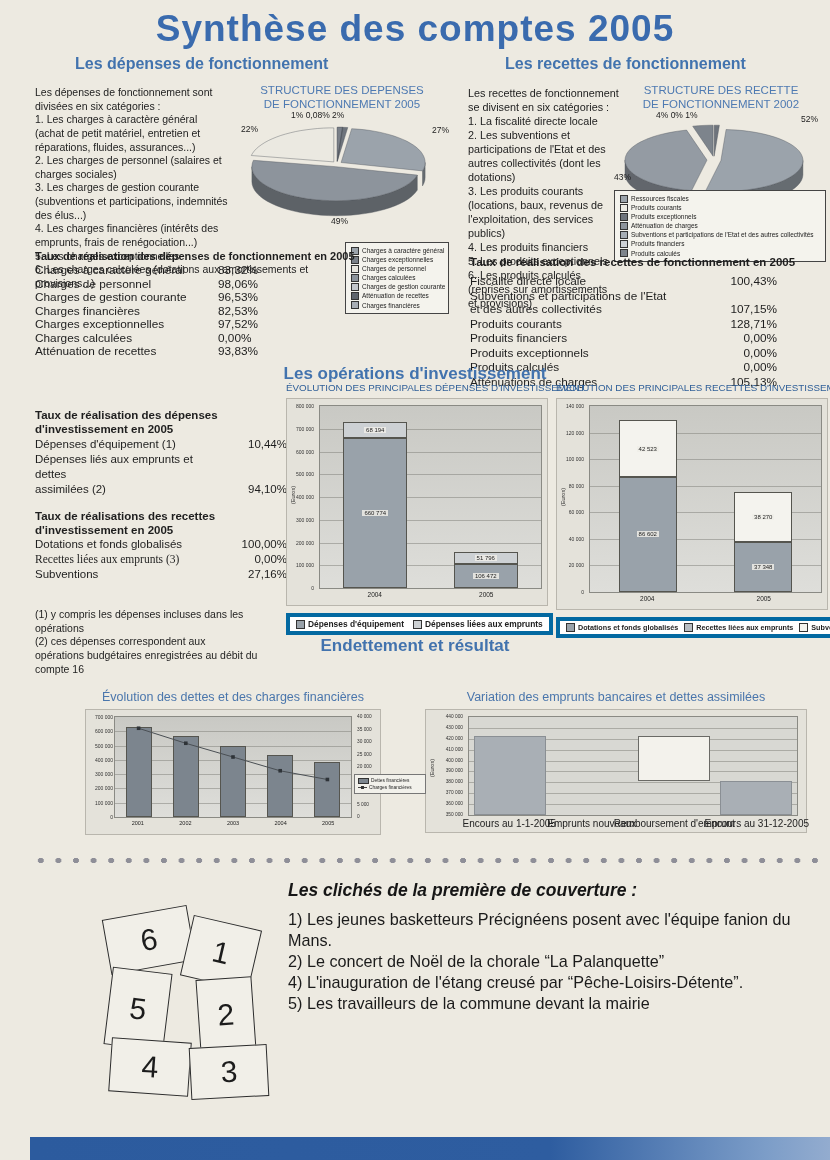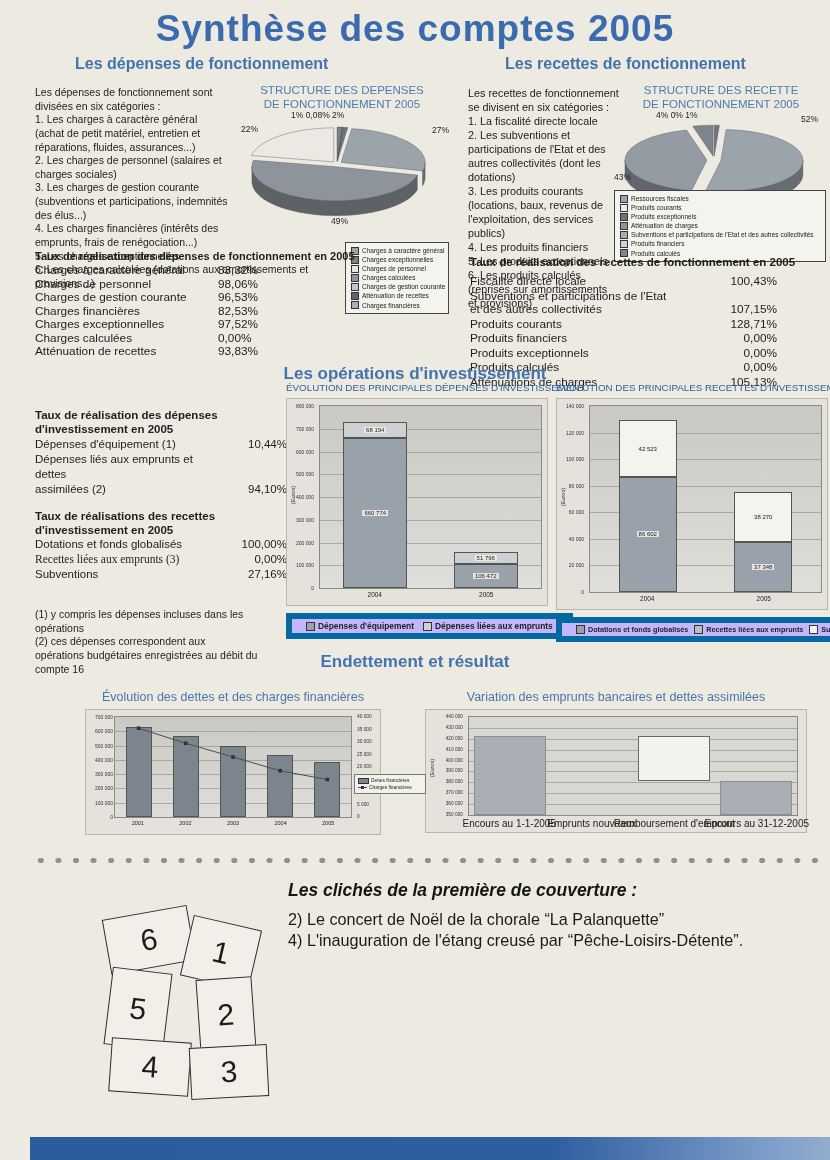--- a/index.html
+++ b/index.html
@@ -48,21 +48,21 @@
   #tbl-dep .rt-row{font-size:11.8px;line-height:1.15;}
   #tbl-rec .rt-row{font-size:11.8px;line-height:1.15;margin-bottom:1px;}
   #tbl-dep .rt-lbl{width:152px;flex:none;}
   #tbl-rec .rt-lbl{width:210px;flex:none;}
   .rt-val{white-space:nowrap;padding-left:31px;}
   #tbl-rec .rt-val{width:66px;text-align:right;}
 
   .center-head{position:absolute;left:0;width:100%;text-align:center;
     font-size:17px;font-weight:bold;color:#4273ae;}
   #head-inv{top:364px;}
-  #head-end{top:652px;}
+  #head-end{top:636px;}
 
   
   #inv-left{position:absolute;left:35px;top:396px;width:252px;}
   .blk-title{font-weight:bold;font-size:11.5px;line-height:1.25;margin-top:12px;}
   .blk .rt-row{font-size:11.5px;line-height:1.3;}
   .blk .rt-lbl{flex:1;}
   .blk .rt-val{width:56px;text-align:right;}
   .notes{font-size:10.5px;line-height:1.3;margin-top:26px;}
   #note3{position:absolute;left:43px;top:630px;width:720px;font-size:10.5px;white-space:nowrap;}
 
@@ -76,22 +76,22 @@
   .bc-plot{position:absolute;left:32px;right:5px;top:6px;bottom:16px;
     border:1px solid #8a8a84;background:linear-gradient(180deg,#c9c9c4,#dededa);}
   .bc-grid{position:absolute;left:0;right:0;height:1px;background:rgba(125,125,120,.5);}
   .bc-seg{position:absolute;border:1px solid #55554f;box-sizing:border-box;
     display:flex;align-items:center;justify-content:center;}
   .bc-vlab{font-size:6px;background:rgba(238,237,231,.85);padding:0 2px;white-space:nowrap;}
   .bc-zlab{position:absolute;transform:translateX(-50%);font-size:6px;
     background:rgba(238,237,231,.9);padding:0 2px;}
   .bc-xlabels{position:absolute;left:32px;right:5px;bottom:0;height:14px;}
   .bc-xl{position:absolute;transform:translateX(-50%);font-size:6.5px;color:#222;white-space:nowrap;}
-  .bc-legend{margin:7px auto 0;border:6px solid #0369a1;background:#c4b5fd;display:flex;
-    justify-content:center;align-items:center;padding:2px 14px;width:fit-content;font-weight:bold;}
+  .bc-legend{margin:7px auto 0;border:4px solid #0369a1;background:#ffffff;display:flex;
+    justify-content:center;align-items:center;padding:2px 6px;width:fit-content;font-weight:bold;}
   .lg-item{display:flex;align-items:center;white-space:nowrap;}
   .lg-sw{width:7px;height:7px;border:1px solid #333;margin-right:3px;flex:none;}
 
   #chart-a{left:286px;top:382px;width:262px;}
   #chart-a .bc-title{font-size:9.8px;}
   #chart-a .bc-frame{height:208px;}
   #chart-a .bc-legend{font-size:8.4px;gap:9px;}
   #chart-b{left:556px;top:382px;width:272px;}
   #chart-b .bc-title{font-size:9.8px;}
   #chart-b .bc-frame{height:212px;}
@@ -232,21 +232,21 @@
         </div>
         <div class="pl-item">
           <span class="pl-sw" style="background: rgb(168, 174, 181);"></span>
           <span>Charges financières</span>
         </div>
       </div>
   </div>
 
   <div class="pchart" id="pie-rec">
     <div class="p-title" data-bind="chart_data.1.title">STRUCTURE DES RECETTE
-DE FONCTIONNEMENT 2005</div>
+DE FONCTIONNEMENT 2002</div>
     <div class="p-canvas">
       <svg width="214" height="100" viewBox="0 0 214 100">
           <path d="M188.9,42.5 L188.9,42.5 L188.6,45.2 L187.7,47.9 L186.2,50.5 L184.0,53.1 L181.3,55.6 L178.0,58.0 L174.1,60.3 L169.8,62.4 L164.9,64.4 L159.7,66.2 L154.0,67.9 L147.9,69.3 L141.6,70.6 L135.0,71.6 L128.2,72.4 L121.2,73.0 L114.1,73.4 L106.9,73.5 L99.8,73.4 L92.7,73.0 L91.6,72.9 L91.6,86.9 L91.6,86.9 L98.7,87.3 L105.8,87.5 L113.0,87.4 L120.1,87.1 L127.1,86.5 L133.9,85.8 L140.6,84.8 L146.9,83.5 L153.0,82.1 L158.8,80.5 L164.1,78.7 L169.0,76.7 L173.5,74.6 L177.4,72.4 L180.8,70.0 L183.6,67.5 L185.8,64.9 L187.5,62.3 L188.5,59.6 L188.9,56.9 L188.9,56.5 Z" fill="rgb(102,108,113)" stroke="#4f545b" stroke-width="0.4"></path>
           <path d="M77.6,72.6 L77.6,72.6 L70.7,71.9 L63.9,71.1 L57.3,70.0 L51.0,68.7 L45.0,67.3 L39.4,65.6 L34.2,63.7 L29.5,61.7 L25.2,59.5 L21.4,57.2 L18.2,54.8 L15.6,52.3 L13.5,49.7 L12.1,47.1 L11.2,44.4 L11.0,42.1 L11.0,56.1 L11.0,56.1 L11.3,58.8 L12.2,61.5 L13.8,64.1 L15.9,66.7 L18.7,69.2 L22.0,71.6 L25.8,73.9 L30.2,76.0 L35.0,78.0 L40.3,79.9 L46.0,81.5 L52.0,83.0 L58.3,84.2 L65.0,85.3 L71.8,86.1 L77.6,86.6 Z" fill="rgb(98,102,108)" stroke="#4f545b" stroke-width="0.4"></path>
           <path d="M100.2,38.2 L100.2,7.2 L100.2,7.2 L105.4,7.2 Z" fill="#6e747c" stroke="#4f545b" stroke-width="0.4"></path>
           <path d="M106.9,42.5 L112.1,11.5 L112.1,11.5 L117.8,11.8 L123.4,12.1 L129.0,12.6 L134.5,13.3 L139.8,14.1 L144.9,15.0 L149.9,16.1 L154.7,17.3 L159.2,18.6 L163.5,20.0 L167.5,21.6 L171.2,23.2 L174.6,25.0 L177.7,26.8 L180.4,28.7 L182.8,30.7 L184.8,32.7 L186.4,34.8 L187.6,36.9 L188.4,39.0 L188.9,41.2 L188.9,43.3 L188.6,45.5 L187.8,47.7 L186.6,49.8 L185.1,51.9 L183.2,53.9 L180.9,55.9 L178.2,57.8 L175.2,59.6 L171.9,61.4 L168.3,63.1 L164.3,64.6 L160.1,66.1 L155.6,67.4 L150.9,68.7 L145.9,69.8 L140.8,70.7 L135.5,71.5 L130.1,72.2 L124.6,72.8 L118.9,73.1 L113.2,73.4 L107.5,73.5 L101.8,73.4 L96.1,73.2 L91.6,72.9 Z" fill="#9ba3ab" stroke="#4f545b" stroke-width="0.4"></path>
           <path d="M93.0,42.1 L77.6,72.6 L77.6,72.6 L72.1,72.1 L66.6,71.5 L61.2,70.7 L56.0,69.8 L51.0,68.7 L46.2,67.6 L41.6,66.3 L37.3,64.9 L33.2,63.3 L29.5,61.7 L26.0,60.0 L22.9,58.2 L20.1,56.3 L17.6,54.3 L15.6,52.3 L13.9,50.2 L12.6,48.1 L11.7,46.0 L11.1,43.9 L11.0,41.7 L11.3,39.5 L12.0,37.4 L13.0,35.3 L14.5,33.2 L16.3,31.1 L18.6,29.1 L21.1,27.2 L24.1,25.3 L27.3,23.6 L30.9,21.9 L34.8,20.3 L39.0,18.8 L43.4,17.4 L48.1,16.2 L53.0,15.1 L58.1,14.1 L63.4,13.2 L68.8,12.5 L72.6,12.1 Z" fill="#949ba3" stroke="#4f545b" stroke-width="0.4"></path>
           <path d="M99.1,38.2 L78.7,8.2 L78.7,8.2 L84.3,7.7 L90.0,7.4 L95.7,7.2 L99.1,7.2 Z" fill="#7d848c" stroke="#4f545b" stroke-width="0.4"></path>
         </svg>
       <div class="p-callout c0" data-bind="chart_data.1.callouts.0">4% 0%  1%</div>
@@ -619,19 +619,21 @@
     <div class="tile t1" data-bind="cliches.tiles.1">1</div>
     <div class="tile t5" data-bind="cliches.tiles.2">5</div>
     <div class="tile t2" data-bind="cliches.tiles.3">2</div>
     <div class="tile t4" data-bind="cliches.tiles.4">4</div>
     <div class="tile t3" data-bind="cliches.tiles.5">3</div>
   </div>
 
   <div id="cliches">
     <div class="cl-head" data-bind="cliches.heading">Les clichés de la première de couverture :</div>
     <div>
+        <div class="cl-item">1) Les jeunes basketteurs Précignéens posent avec l'équipe fanion du Mans.</div>
         <div class="cl-item">2) Le concert de Noël de la chorale “La Palanquette”</div>
         <div class="cl-item">4) L'inauguration de l'étang creusé par “Pêche-Loisirs-Détente”.</div>
+        <div class="cl-item">5) Les travailleurs de la commune devant la mairie</div>
       </div>
   </div>
 
   <div class="bottom-bar"></div>
 </div>
 
 </body></html>

